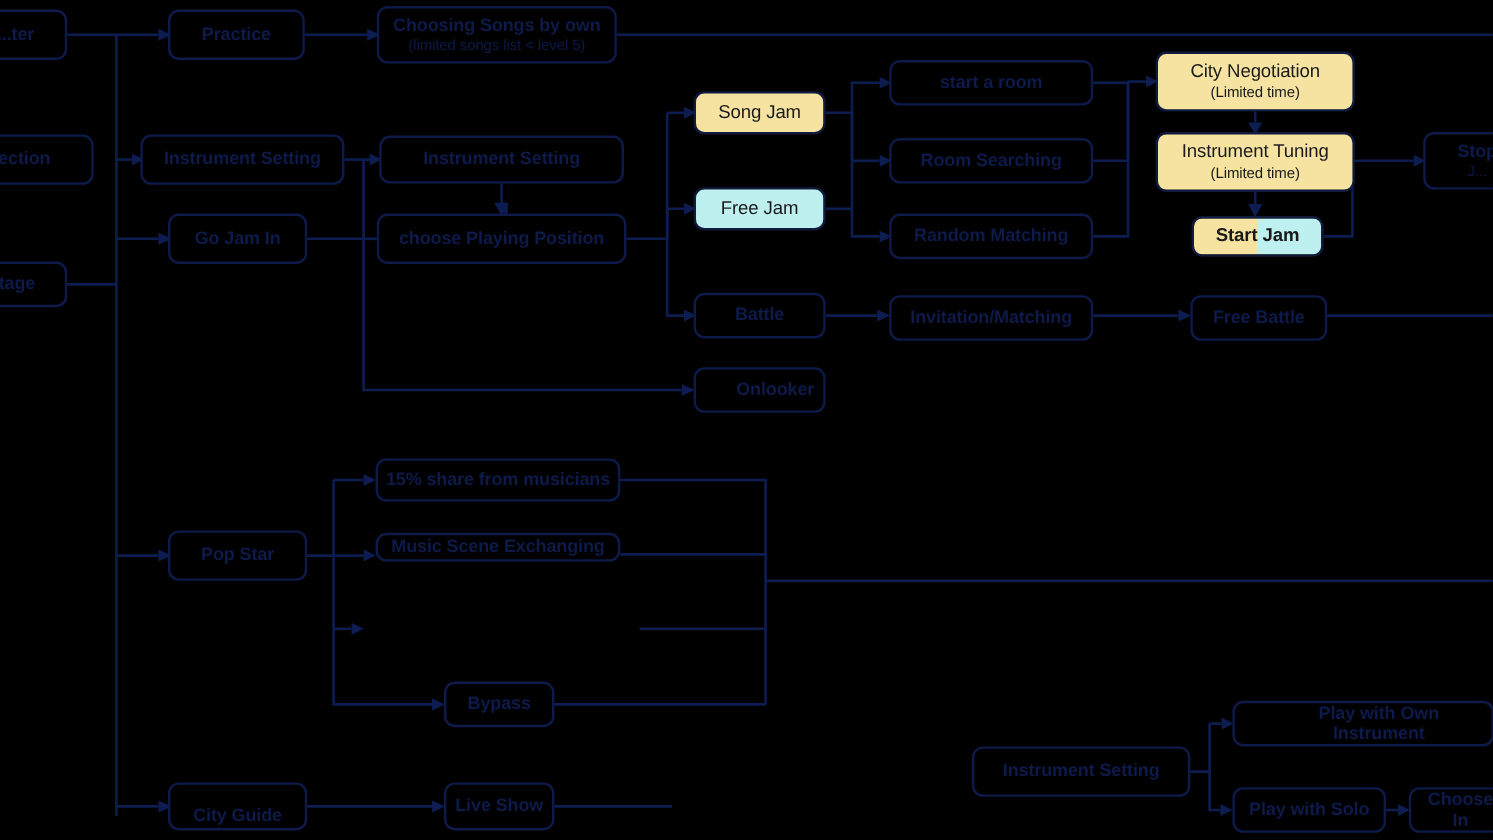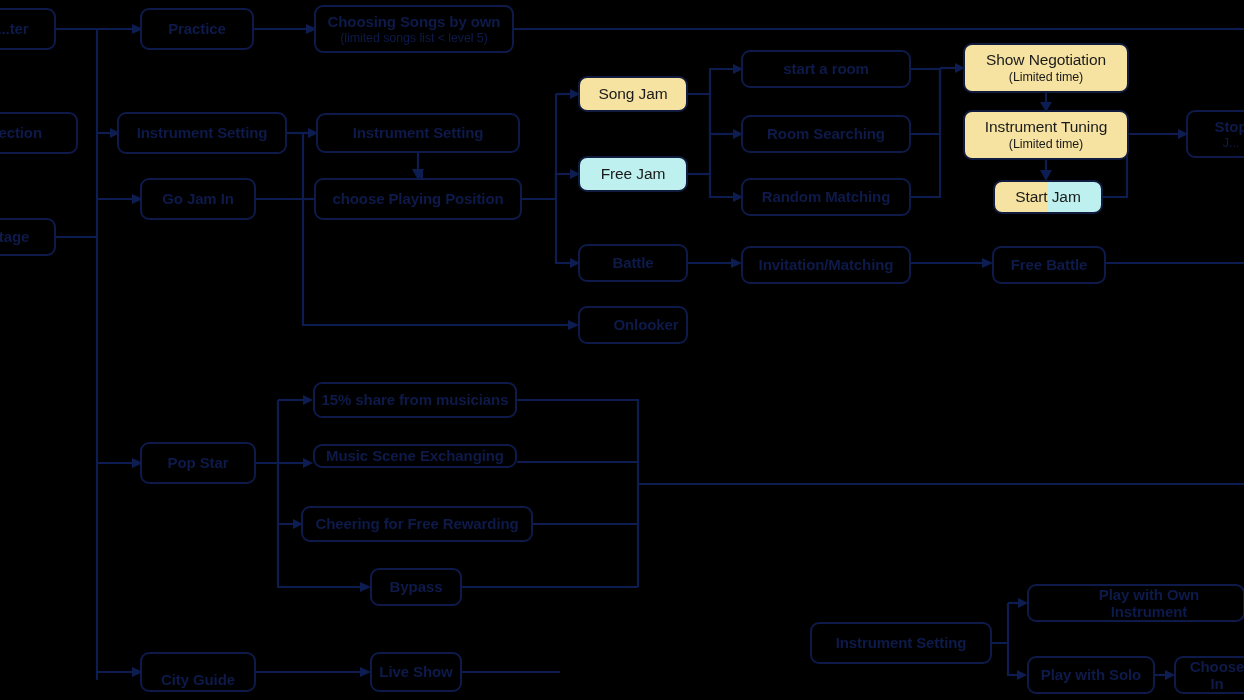--- a/index.html
+++ b/index.html
@@ -41,20 +41,21 @@
   
   .node.hl {
     color: #1a1a1a;
     font-weight: normal;
     border-color: #111b3d;
   }
   .node.yellow { background: #f6e3a1; }
   .node.cyan   { background: #bdf0ee; }
   .node.split {
     background: linear-gradient(to right, #f6e3a1 0%, #f6e3a1 50%, #bdf0ee 50%, #bdf0ee 100%);
+    font-weight: bold;
   }
   .node .sub {
     font-size: 12.5px;
     font-weight: normal;
     margin-top: 1px;
   }
   .node .main {
     font-size: 15px;
   }
   .node.hl .main { font-size: 15.5px; }
@@ -229,21 +230,21 @@
     <div class="node" style="left: 741px; top: 178px; width: 170px; height: 38px;">
       <span class="main">Random Matching</span>
     </div>
     <div class="node" style="left: 741px; top: 246px; width: 170px; height: 38px;">
       <span class="main">Invitation/Matching</span>
     </div>
     <div class="node" style="left: 992px; top: 246px; width: 114px; height: 38px;">
       <span class="main">Free Battle</span>
     </div>
     <div class="node hl yellow" style="left: 963px; top: 43px; width: 166px; height: 50px;">
-      <span class="main">Show Negotiation</span>
+      <span class="main">City Negotiation</span>
       <span class="sub">(Limited time)</span>
     </div>
     <div class="node hl yellow" style="left: 963px; top: 110px; width: 166px; height: 50px;">
       <span class="main">Instrument Tuning</span>
       <span class="sub">(Limited time)</span>
     </div>
     <div class="node hl split" style="left: 993px; top: 180px; width: 110px; height: 34px;">
       <span class="main">Start Jam</span>
     </div>
     <div class="node" style="left: 1186px; top: 110px; width: 90px; height: 48px;">
@@ -252,23 +253,20 @@
     </div>
     <div class="node" style="left: 140px; top: 442px; width: 116px; height: 42px;">
       <span class="main">Pop Star</span>
     </div>
     <div class="node" style="left: 313px; top: 382px; width: 204px; height: 36px;">
       <span class="main">15% share from musicians</span>
     </div>
     <div class="node" style="left: 313px; top: 444px; width: 204px; height: 24px;">
       <span class="main">Music Scene Exchanging</span>
     </div>
-    <div class="node" style="left: 301px; top: 506px; width: 232px; height: 36px;">
-      <span class="main">Cheering for Free Rewarding</span>
-    </div>
     <div class="node" style="left: 370px; top: 568px; width: 92px; height: 38px;">
       <span class="main">Bypass</span>
     </div>
     <div class="node" style="left: 140px; top: 652px; width: 116px; height: 40px; justify-content: flex-end;">
       <span class="main">City Guide</span>
     </div>
     <div class="node" style="left: 370px; top: 652px; width: 92px; height: 40px;">
       <span class="main">Live Show</span>
     </div>
     <div class="node" style="left: 810px; top: 622px; width: 182px; height: 42px;">

